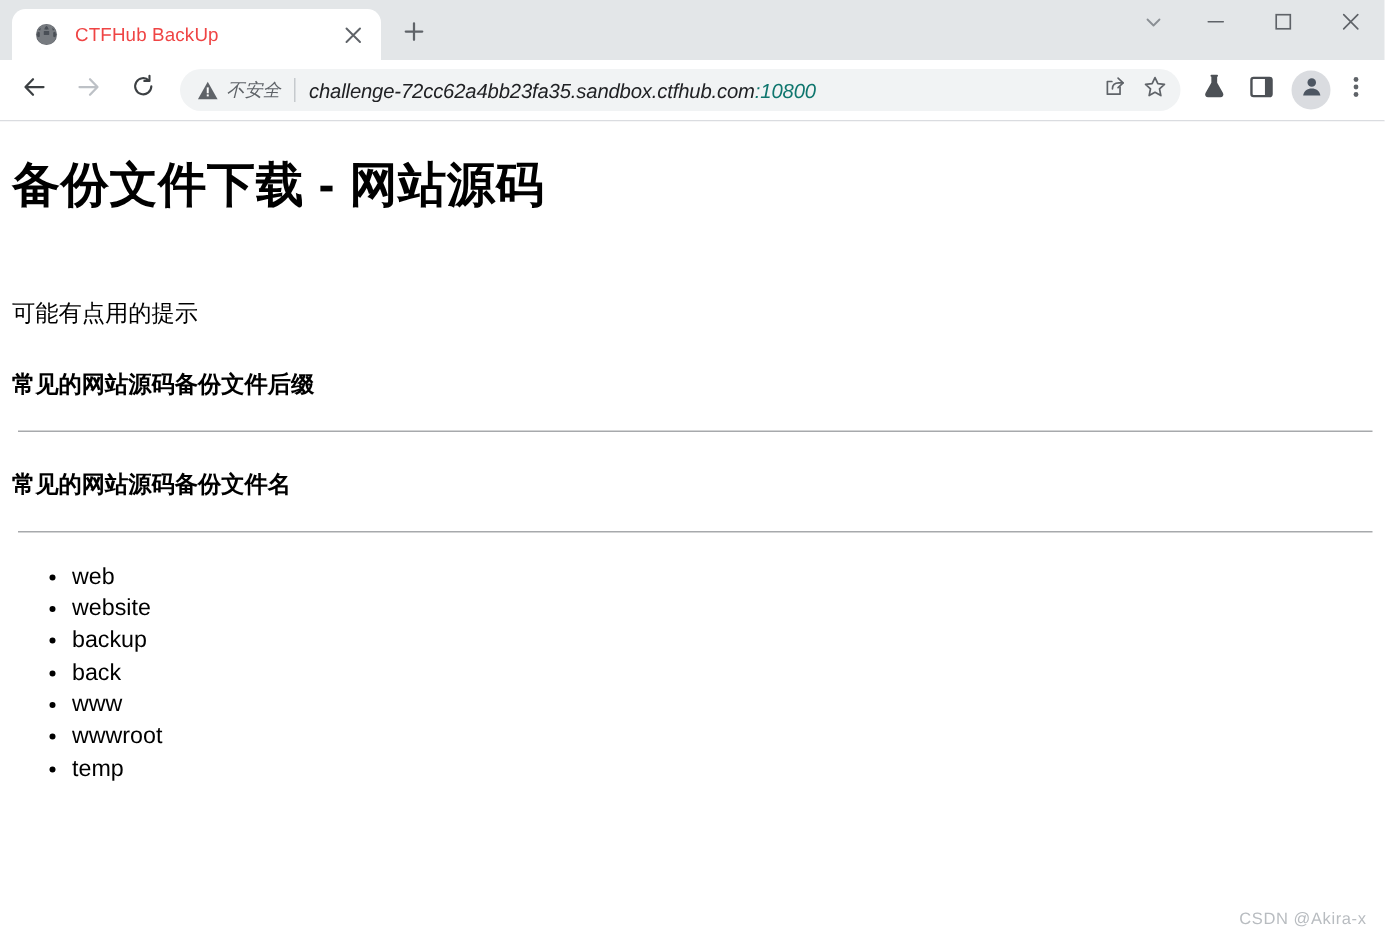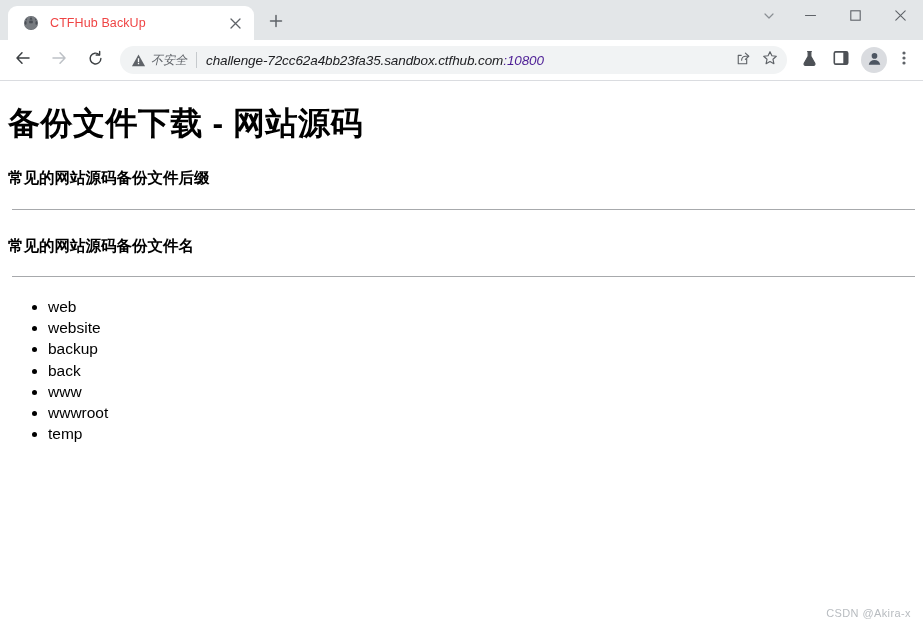--- a/index.html
+++ b/index.html
@@ -163,21 +163,21 @@
     flex: 0 0 auto;
   }
   .url-text {
     font-size: 13.5px;
     color: #202124;
     white-space: nowrap;
     overflow: hidden;
     flex: 1 1 auto;
     letter-spacing: -0.1px;
   }
-  .url-text .port { color: #4c1d95; }
+  .url-text .port { color: #0f766e; }
   .omni-icon {
     width: 26px;
     height: 26px;
     flex: 0 0 auto;
     display: flex;
     align-items: center;
     justify-content: center;
     border-radius: 50%;
     color: #5f6368;
     margin-left: 1px;
@@ -428,20 +428,21 @@
         </svg>
       </span>
     </div>
   </div>
 
   <div class="page">
     <div class="page-inner">
 
       <h1 class="doc-title">备份文件下载 - 网站源码</h1>
 
+      <p class="hint">可能有点用的提示</p>
 
       <h3 class="section">常见的网站源码备份文件后缀</h3>
       <hr class="rule">
 
       <h3 class="section">常见的网站源码备份文件名</h3>
       <hr class="rule">
       <ul class="items">
         <li>web</li>
         <li>website</li>
         <li>backup</li>

